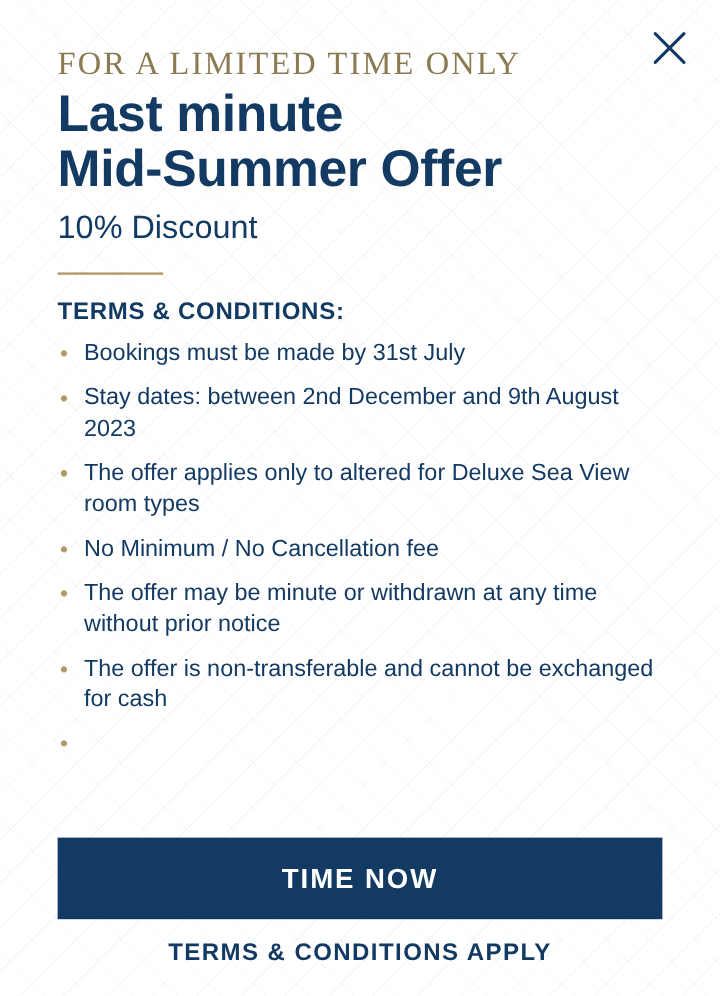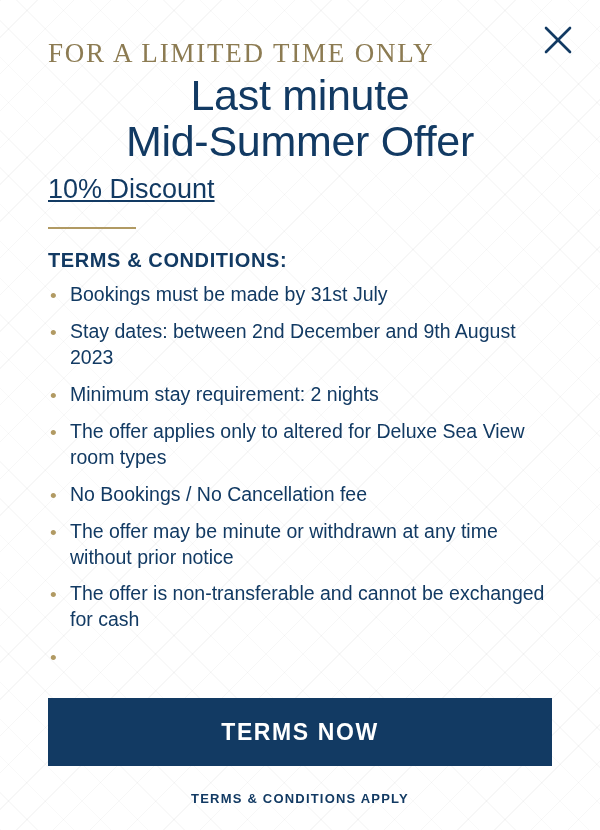--- a/index.html
+++ b/index.html
@@ -55,32 +55,30 @@
     margin: 0 0 4px 0;
     font-weight: 400;
   }
 
   .headline {
     font-family: "Liberation Sans", sans-serif;
     font-size: 43px;
     line-height: 1.06;
     color: #123a63;
     margin: 0;
-    font-weight: 400;
+    font-weight: 700;
     letter-spacing: -0.3px;
-    text-align: center;
   }
   .headline .line2 { display: block; }
 
   .subhead {
     font-size: 27px;
     color: #123a63;
     margin: 10px 0 0 0;
     font-weight: 400;
-    text-decoration: underline;
   }
 
   .rule {
     width: 88px;
     height: 2px;
     background: #b19a63;
     margin: 22px 0 20px 0;
   }
 
   .terms-title {
@@ -127,21 +125,21 @@
     cursor: pointer;
     font-family: "Liberation Sans", sans-serif;
   }
 
   .tc-apply {
     position: absolute;
     left: 0;
     right: 0;
     bottom: 24px;
     text-align: center;
-    font-size: 13px;
+    font-size: 20px;
     letter-spacing: 1.2px;
     font-weight: bold;
     color: #123a63;
     text-decoration: none;
     cursor: pointer;
   }
 </style>
 </head>
 <body>
 
@@ -166,26 +164,26 @@
 
     <p class="subhead">10% Discount</p>
 
     <div class="rule"></div>
 
     <h2 class="terms-title">TERMS &amp; CONDITIONS:</h2>
 
     <ul class="terms-list">
       <li><span class="bullet">•</span><span>Bookings must be made by 31st July</span></li>
       <li><span class="bullet">•</span><span>Stay dates: between 2nd December and 9th August 2023</span></li>
-      <li><span class="bullet">•</span><span>Minimum stay requirement: 2 nights</span></li>
+      <li><span class="bullet">•</span></li>
       <li><span class="bullet">•</span><span>The offer applies only to altered for Deluxe Sea View room types</span></li>
-      <li><span class="bullet">•</span><span>No Bookings / No Cancellation fee</span></li>
+      <li><span class="bullet">•</span><span>No Minimum / No Cancellation fee</span></li>
       <li><span class="bullet">•</span><span>The offer may be minute or withdrawn at any time without prior notice</span></li>
       <li><span class="bullet">•</span><span>The offer is non-transferable and cannot be exchanged for cash</span></li>
       <li><span class="bullet">•</span></li>
     </ul>
   </div>
 
-  <button class="book-now">TERMS NOW</button>
+  <button class="book-now">TIME NOW</button>
 
   <a href="#" class="tc-apply">TERMS &amp; CONDITIONS APPLY</a>
 
 </div>
 
 </body></html>

